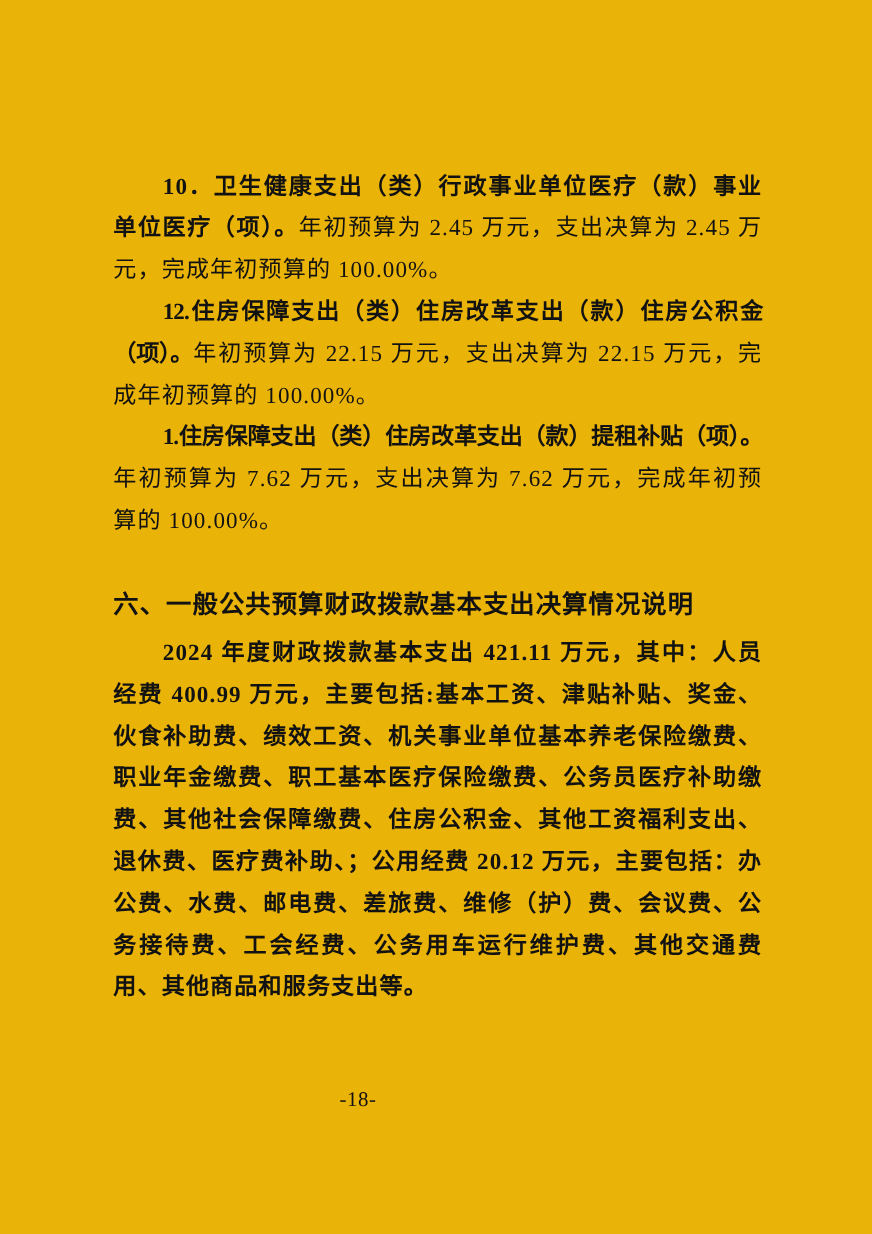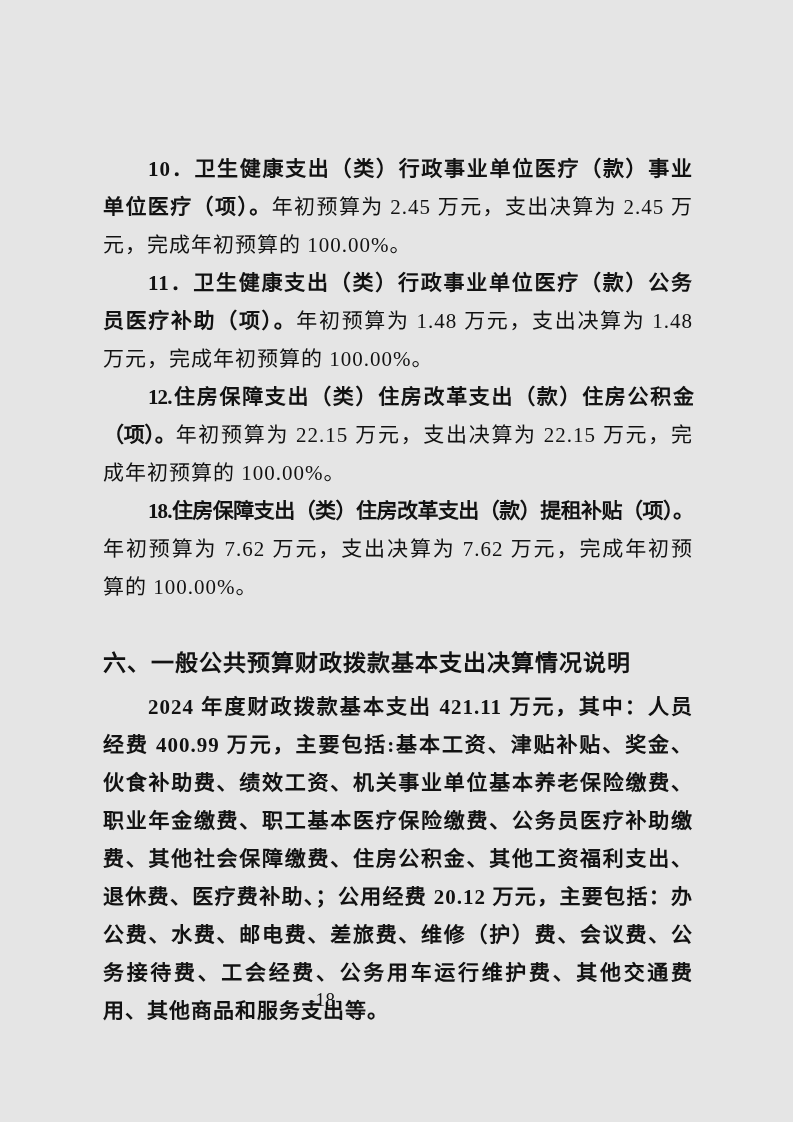--- a/index.html
+++ b/index.html
@@ -4,21 +4,21 @@
 <style>
   html, body {
     margin: 0;
     padding: 0;
     background: #ffffff;
   }
   .page {
     position: relative;
     width: 793px;
     height: 1122px;
-    background: #e5e5e5;
+    background: #eab308;
     color: #121212;
     font-family: "Liberation Serif", "DejaVu Serif", serif;
     overflow: hidden;
   }
   .content {
     position: absolute;
     left: 103px;
     top: 150px;
     width: 590px;
   }
@@ -63,25 +63,24 @@
   }
 </style>
 </head>
 <body>
 
 <div class="page">
   <div class="content">
 
     <p class="para"><b class="item-title">10．卫生健康支出（类）行政事业单位医疗（款）事业单位医疗（项）。</b><span>年初预算为 2.45 万元，支出决算为 2.45 万元，完成年初预算的 100.00%。</span></p>
 
-    <p class="para"><b class="item-title">11．卫生健康支出（类）行政事业单位医疗（款）公务员医疗补助（项）。</b><span>年初预算为 1.48 万元，支出决算为 1.48 万元，完成年初预算的 100.00%。</span></p>
 
     <p class="para"><b class="item-title tight">12.住房保障支出（类）住房改革支出（款）住房公积金（项）。</b><span>年初预算为 22.15 万元，支出决算为 22.15 万元，完成年初预算的 100.00%。</span></p>
 
-    <p class="para"><b class="item-title tight">18.住房保障支出（类）住房改革支出（款）提租补贴（项）。</b><span>年初预算为 7.62 万元，支出决算为 7.62 万元，完成年初预算的 100.00%。</span></p>
+    <p class="para"><b class="item-title tight">1.住房保障支出（类）住房改革支出（款）提租补贴（项）。</b><span>年初预算为 7.62 万元，支出决算为 7.62 万元，完成年初预算的 100.00%。</span></p>
 
     <h2 class="heading">六、一般公共预算财政拨款基本支出决算情况说明</h2>
 
     <p class="para body-para">2024 年度财政拨款基本支出 421.11 万元，其中：人员经费 400.99 万元，主要包括:基本工资、津贴补贴、奖金、伙食补助费、绩效工资、机关事业单位基本养老保险缴费、职业年金缴费、职工基本医疗保险缴费、公务员医疗补助缴费、其他社会保障缴费、住房公积金、其他工资福利支出、退休费、医疗费补助、；公用经费 20.12 万元，主要包括：办公费、水费、邮电费、差旅费、维修（护）费、会议费、公务接待费、工会经费、公务用车运行维护费、其他交通费用、其他商品和服务支出等。</p>
 
   </div>
 
   <div class="page-number">-18-</div>
 </div>
 

